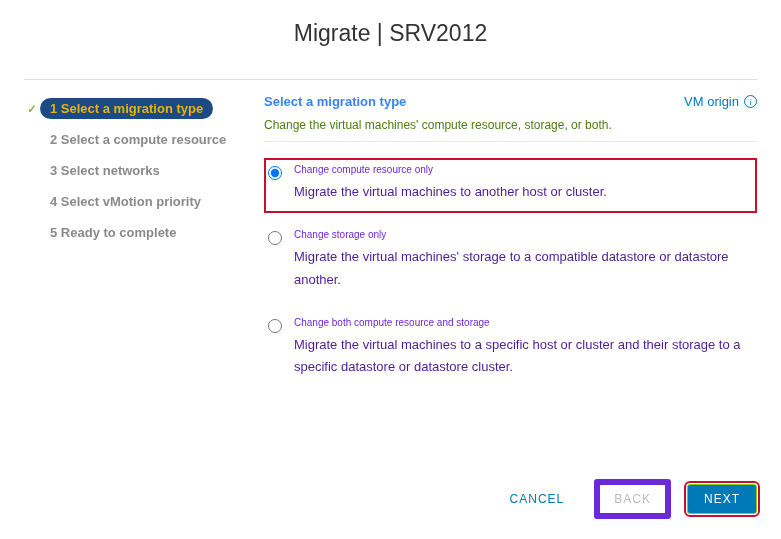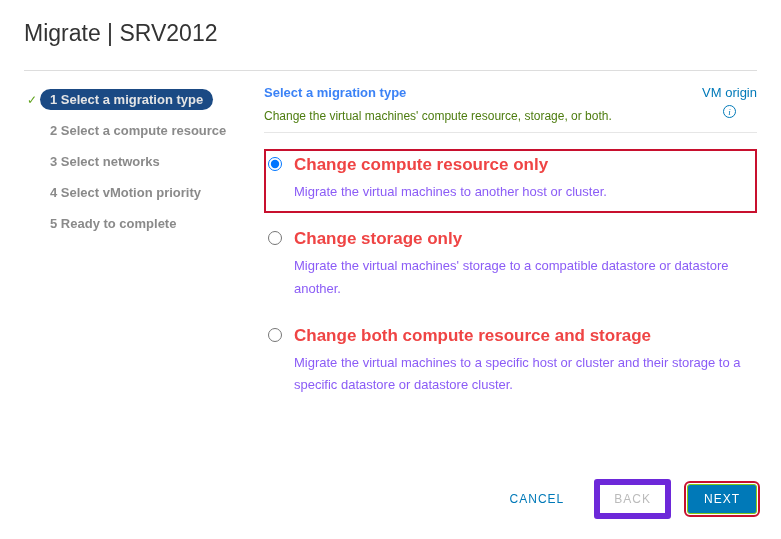--- a/index.html
+++ b/index.html
@@ -10,21 +10,22 @@
     font-size: 13px;
     width: 781px;
     height: 539px;
     padding: 20px 24px;
     position: relative;
   }
   .title {
     font-size: 23px;
     font-weight: 300;
     color: #333;
-    margin-bottom: 23px;
+    margin-bottom: 32px;
+    text-align: center;
   }
   .divider {
     border: none;
     border-top: 1px solid #ddd;
     margin-bottom: 14px;
   }
   .layout {
     display: flex;
   }
   .sidebar {
@@ -49,21 +50,21 @@
   }
   .step.active .check { visibility: visible; }
   .step .pill {
     padding: 3px 10px;
     border-radius: 12px;
     font-weight: 600;
     font-size: 13px;
   }
   .step.active .pill {
     background: #1b4a84;
-    color: #e5e5e5;
+    color: #eab308;
   }
   .step.inactive .pill {
     color: #8a8a8a;
     font-weight: 700;
   }
   .main {
     flex: 1;
     padding-left: 10px;
   }
   .section-header {
@@ -83,21 +84,20 @@
     line-height: 1.7;
     margin-bottom: 0;
   }
   .vm-origin {
     color: #0079b8;
     font-size: 13px;
     display: flex;
     align-items: center;
     gap: 5px;
     cursor: pointer;
-    flex-direction: column;
   }
   .info-icon {
     display: inline-flex;
     width: 13px;
     height: 13px;
     border: 1px solid #0079b8;
     border-radius: 50%;
     align-items: center;
     justify-content: center;
     font-size: 9px;
@@ -121,27 +121,27 @@
   }
   .option input[type="radio"] {
     margin-top: 2px;
     margin-right: 12px;
     flex-shrink: 0;
     width: 14px;
     height: 14px;
   }
   .option-body { flex: 1; }
   .option-title {
-    font-weight: 700;
-    color: #ef4444;
-    font-size: 17px;
+    font-weight: 400;
+    color: #6d28d9;
+    font-size: 10px;
     margin-bottom: 6px;
   }
   .option-desc {
-    color: #8b5cf6;
+    color: #4c1d95;
     font-size: 13px;
     line-height: 1.7;
   }
   .footer {
     position: absolute;
     bottom: 20px;
     right: 24px;
     display: flex;
     align-items: center;
     gap: 16px;

